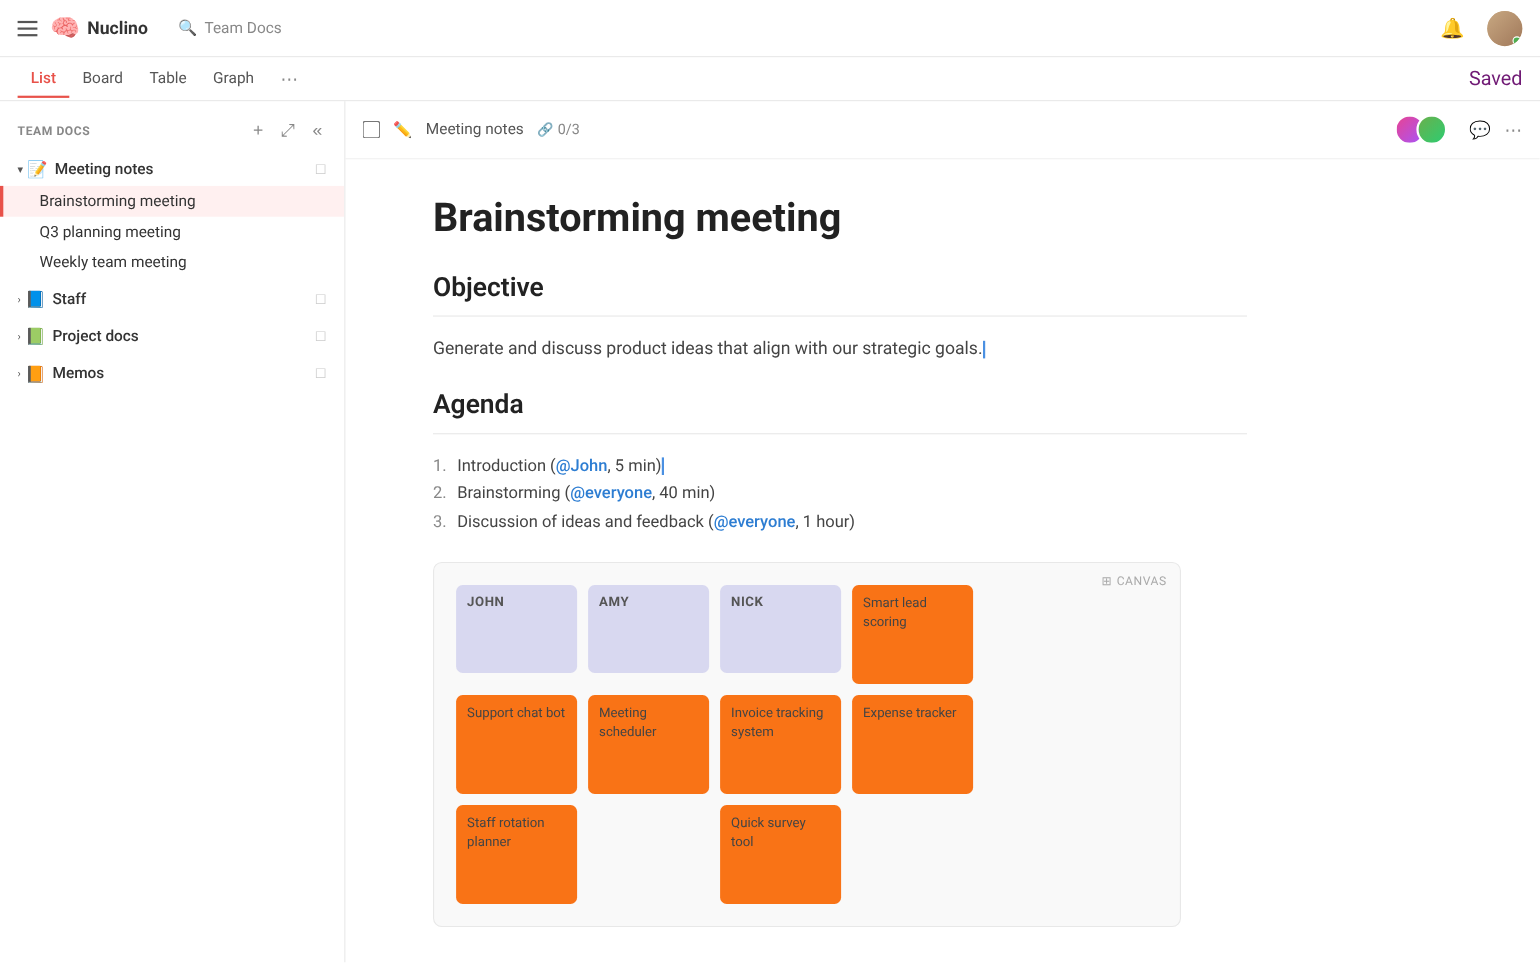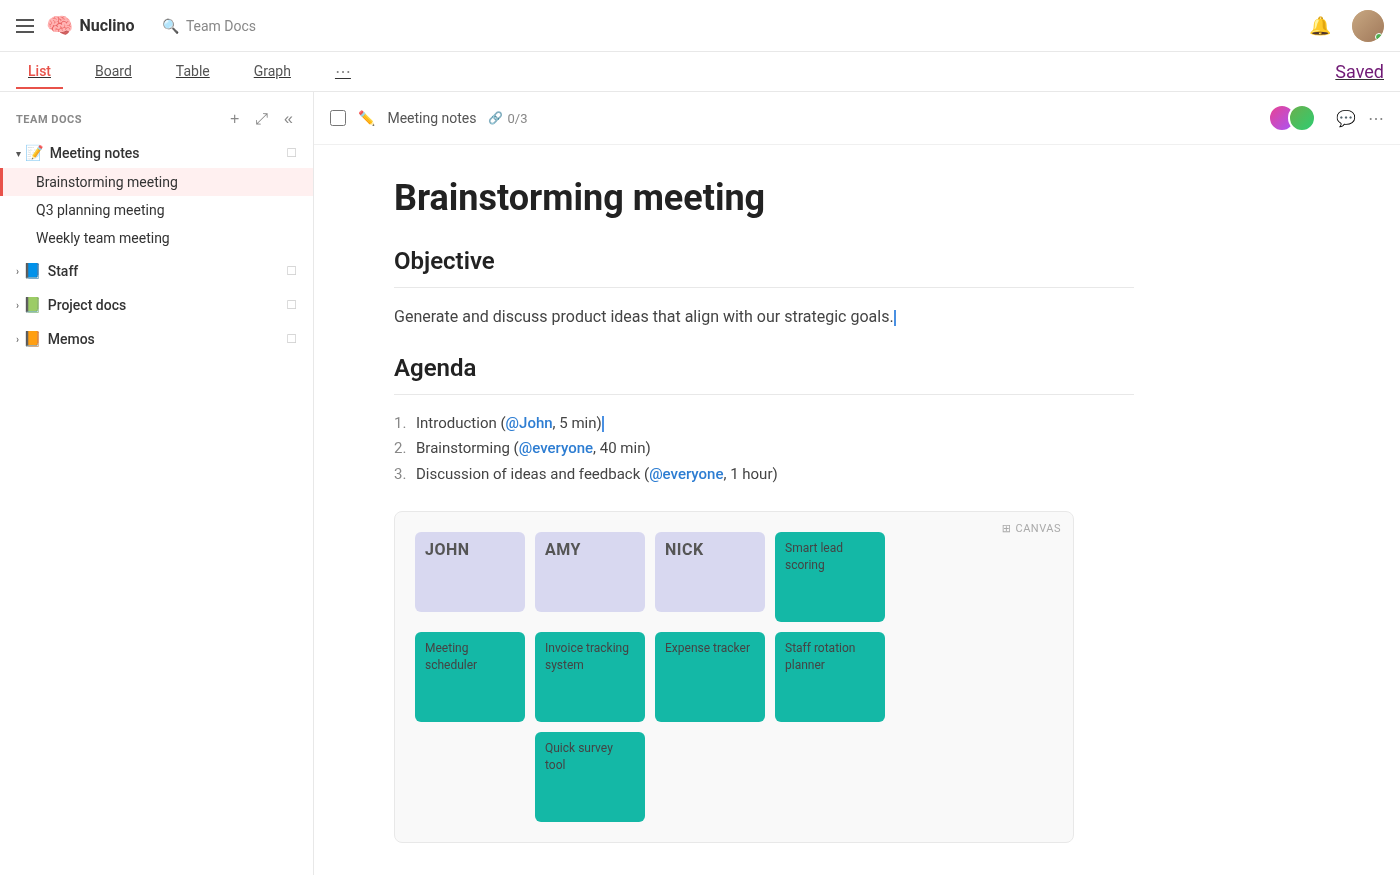--- a/index.html
+++ b/index.html
@@ -26,22 +26,21 @@
     .avatar { width: 32px; height: 32px; border-radius: 50%; background: #c8a882; position: relative; cursor: pointer; overflow: hidden; }
     .avatar-dot { width: 8px; height: 8px; background: #4caf50; border-radius: 50%; position: absolute; bottom: 1px; right: 1px; border: 1px solid white; }
 
     
     .tab-bar {
       display: flex;
       align-items: center;
       height: 40px;
       padding: 0 16px;
       border-bottom: 1px solid #e8e8e8;
-      gap: 20px;
-      text-decoration: underline;
+      gap: 0;
     }
     .tab {
       padding: 8px 12px;
       font-size: 14px;
       cursor: pointer;
       color: #555;
       border-bottom: 2px solid transparent;
       margin-bottom: -1px;
     }
     .tab.active { color: #e8524a; border-bottom: 2px solid #e8524a; font-weight: 500; }
@@ -164,38 +163,38 @@
       grid-template-columns: repeat(4, 110px);
       grid-template-rows: auto;
       gap: 10px;
     }
     .canvas-col-header {
       height: 80px;
       border-radius: 6px;
       display: flex;
       align-items: flex-start;
       padding: 8px 10px;
-      font-size: 16px;
+      font-size: 12px;
       font-weight: 700;
       letter-spacing: 0.5px;
       color: #555;
     }
     .col-purple { background: #d8d8f0; }
     .col-green { background: #d4ecd4; }
     .canvas-card {
       height: 90px;
       border-radius: 6px;
       display: flex;
       align-items: flex-start;
       padding: 8px 10px;
       font-size: 12px;
       color: #444;
       line-height: 1.4;
     }
-    .card-yellow { background: #14b8a6; }
+    .card-yellow { background: #f97316; }
     .card-empty { background: transparent; }
 
   </style>
 </head>
 <body>
 
 <nav class="top-nav">
   <div class="hamburger-icon">
     <span></span>
       <span></span>
@@ -335,20 +334,21 @@
           <span>⊞</span>
           <span>CANVAS</span>
         </div>
         <div class="canvas-grid">
 
           <div class="canvas-col-header col-purple">JOHN</div>
           <div class="canvas-col-header col-purple">AMY</div>
           <div class="canvas-col-header col-purple">NICK</div>
 
           <div class="canvas-card card-yellow">Smart lead scoring</div>
+          <div class="canvas-card card-yellow">Support chat bot</div>
           <div class="canvas-card card-yellow">Meeting scheduler</div>
           <div class="canvas-card card-yellow">Invoice tracking system</div>
 
           <div class="canvas-card card-yellow">Expense tracker</div>
           <div class="canvas-card card-yellow">Staff rotation planner</div>
           <div class="canvas-card card-empty"></div>
           <div class="canvas-card card-yellow">Quick survey tool</div>
         </div>
       </div>
 

